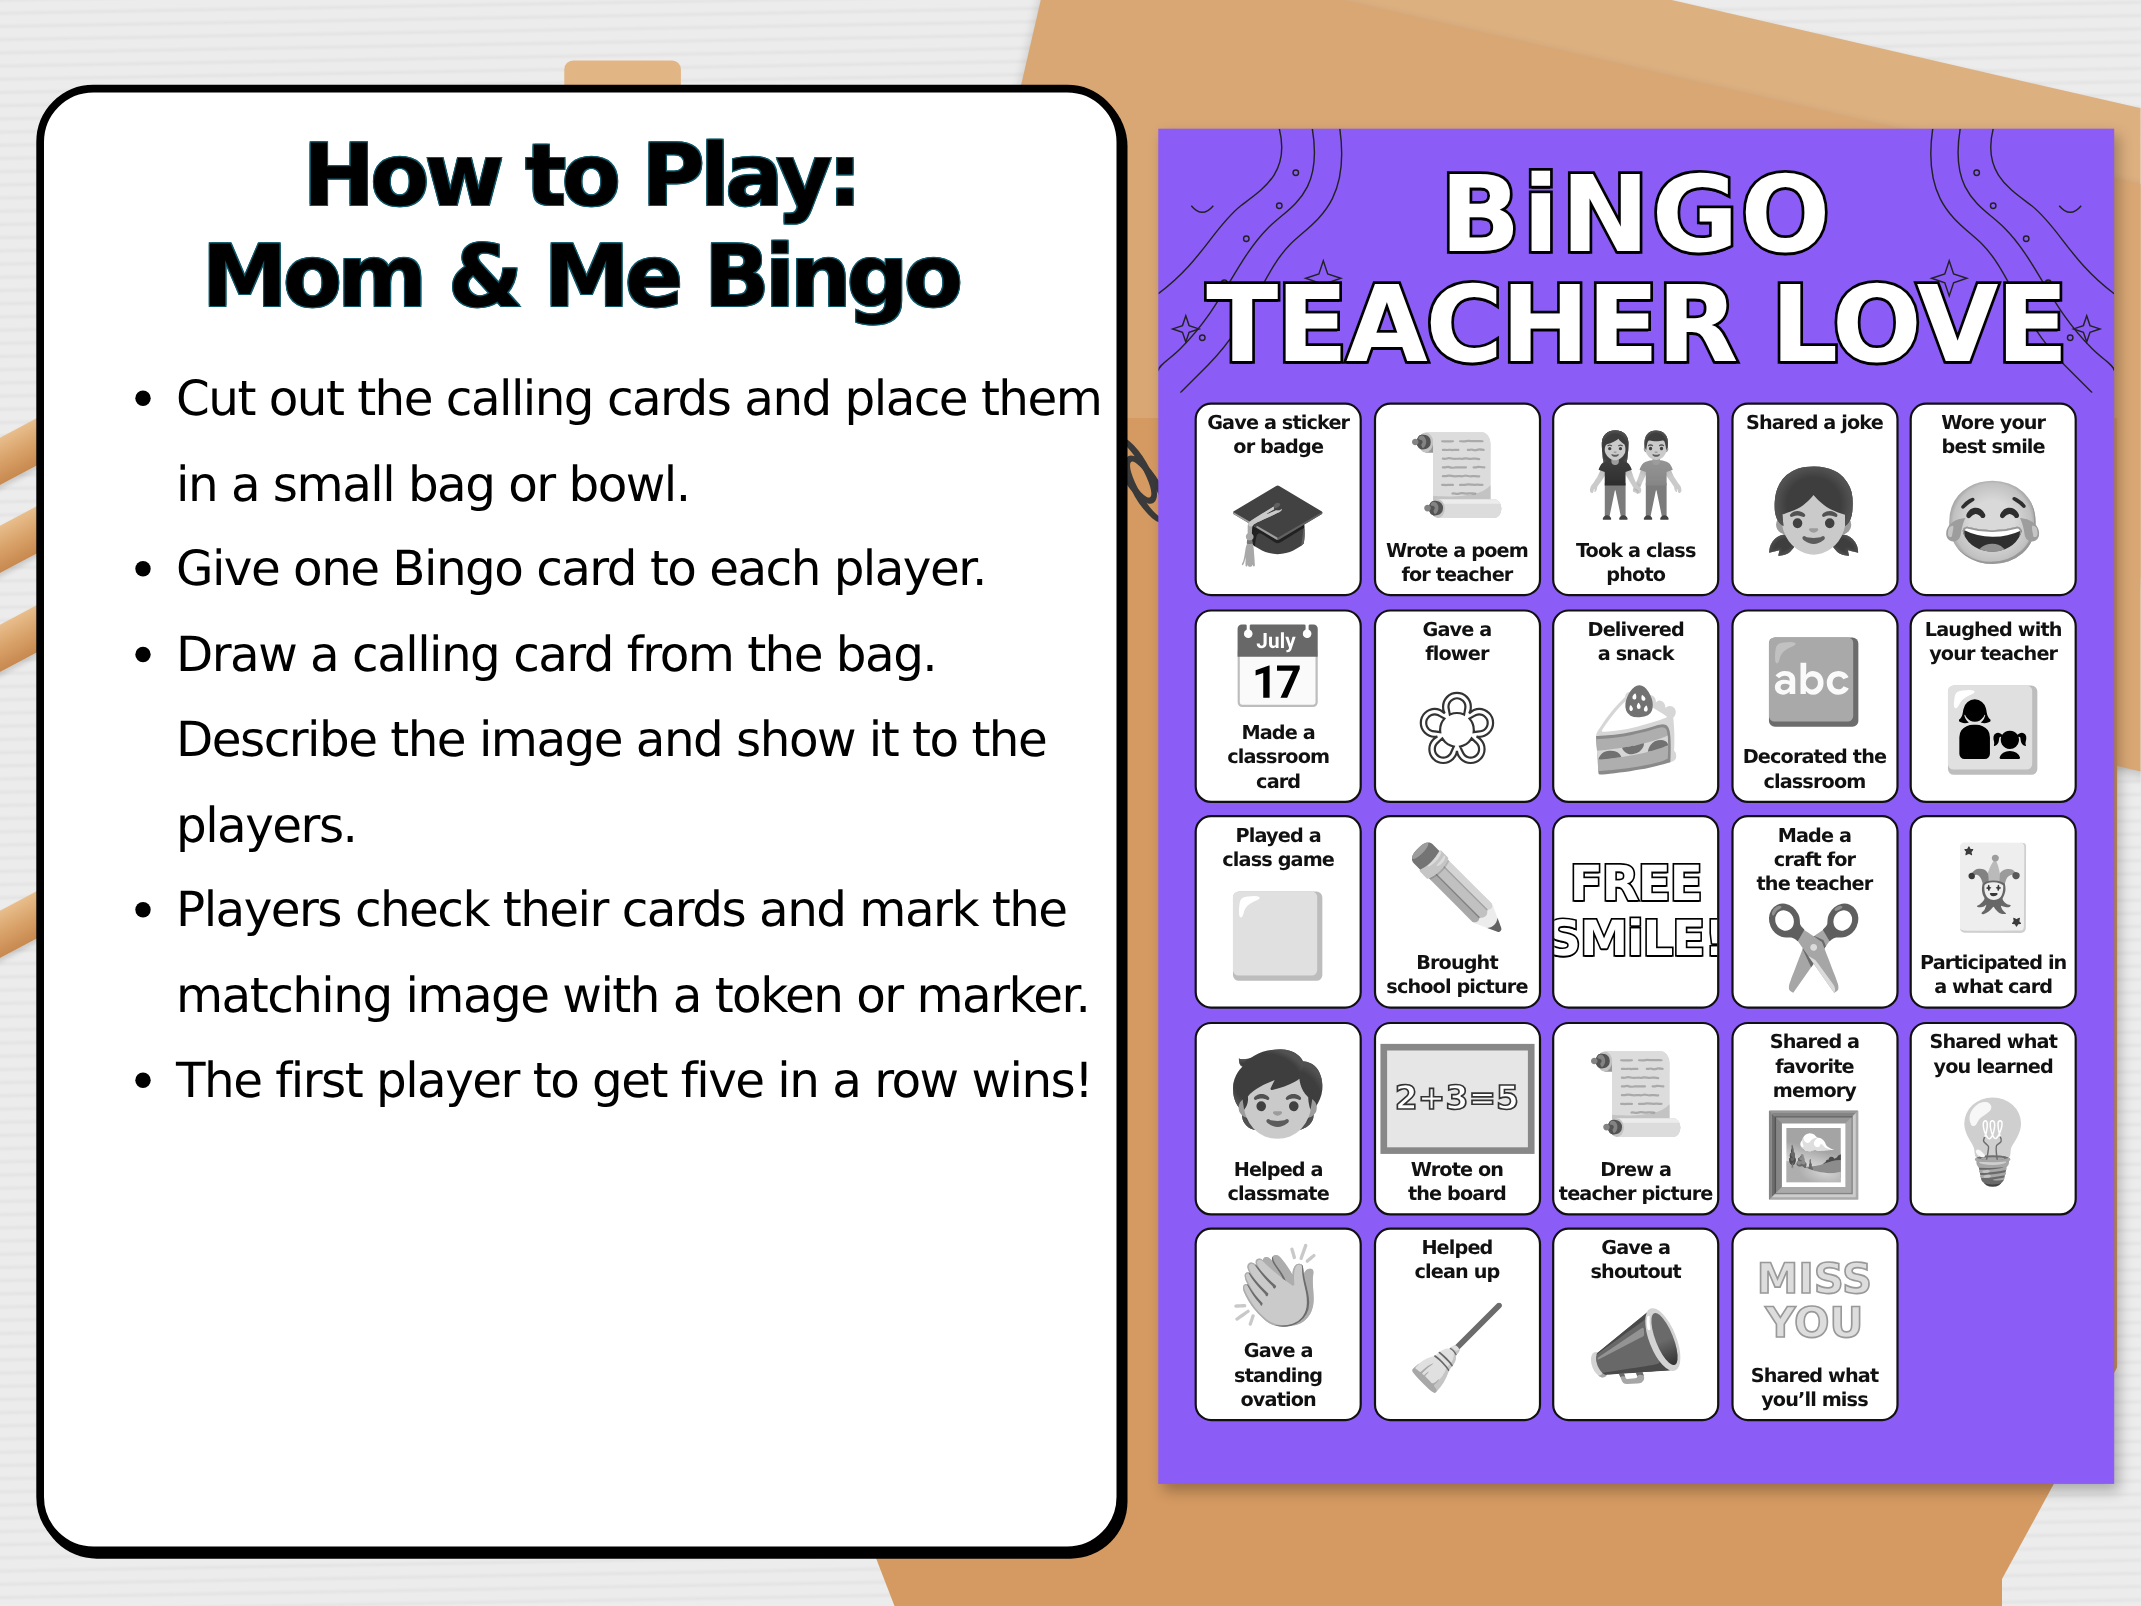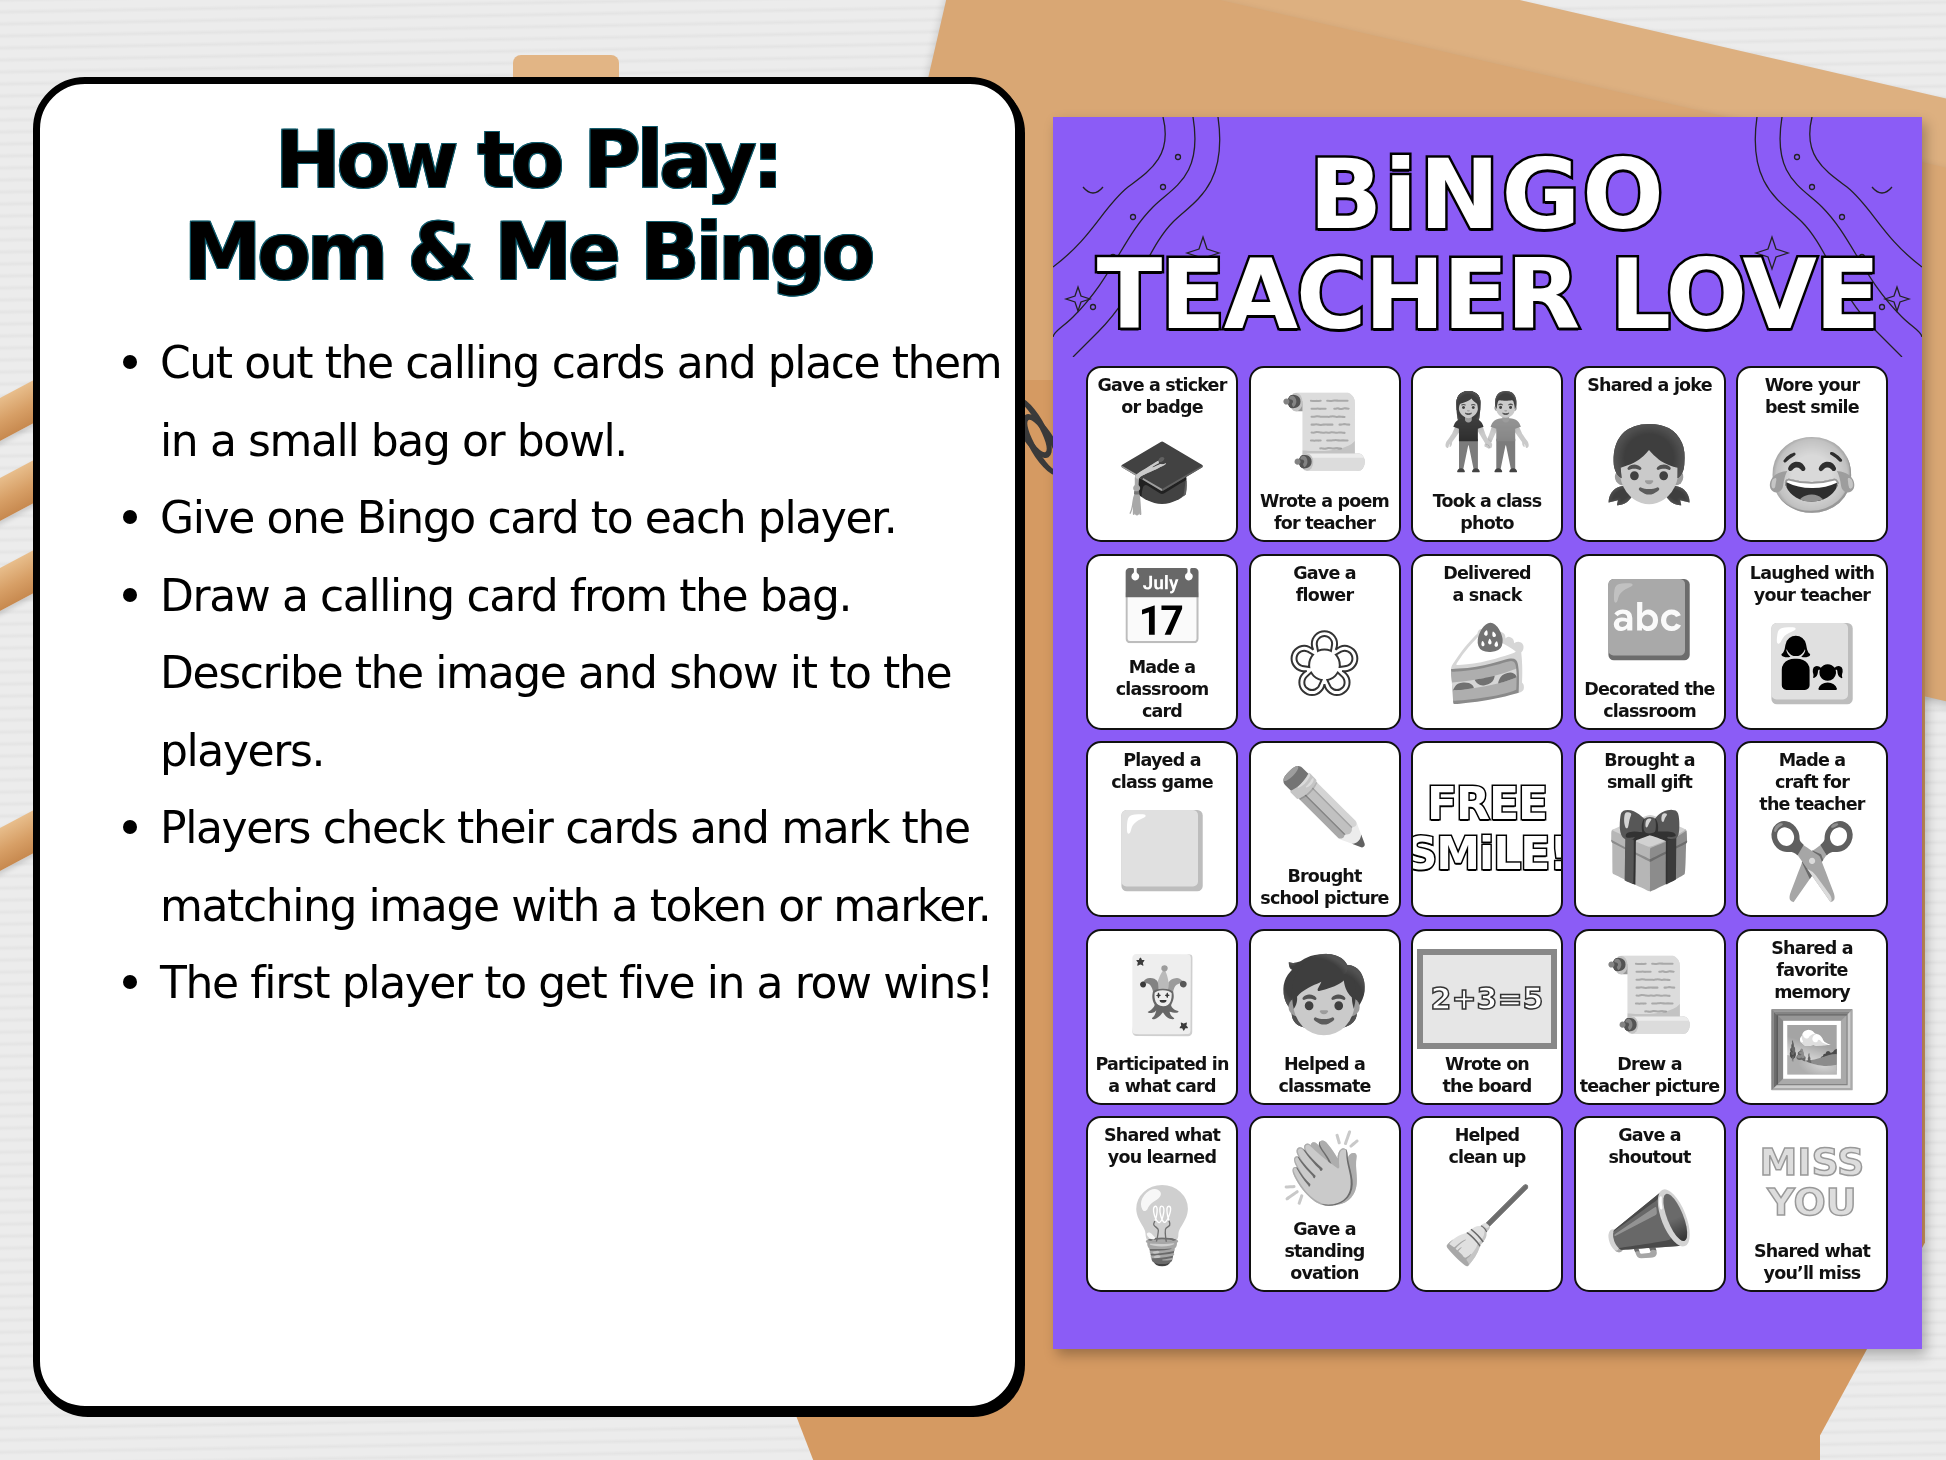--- a/index.html
+++ b/index.html
@@ -292,25 +292,20 @@
       <div class="cell bottom">
         <div class="label">Brought
 school picture</div>
         <div class="art">✏️</div>
       </div>
       <div class="cell free">
         <div class="free-text">FREE
 SMiLE!</div>
       </div>
       <div class="cell top">
-        <div class="label">Brought a
-small gift</div>
-        <div class="art">🎁</div>
-      </div>
-      <div class="cell top">
         <div class="label">Made a
 craft for
 the teacher</div>
         <div class="art">✂️</div>
       </div>
       <div class="cell bottom">
         <div class="label">Participated in
 a what card</div>
         <div class="art">🃏</div>
       </div>

